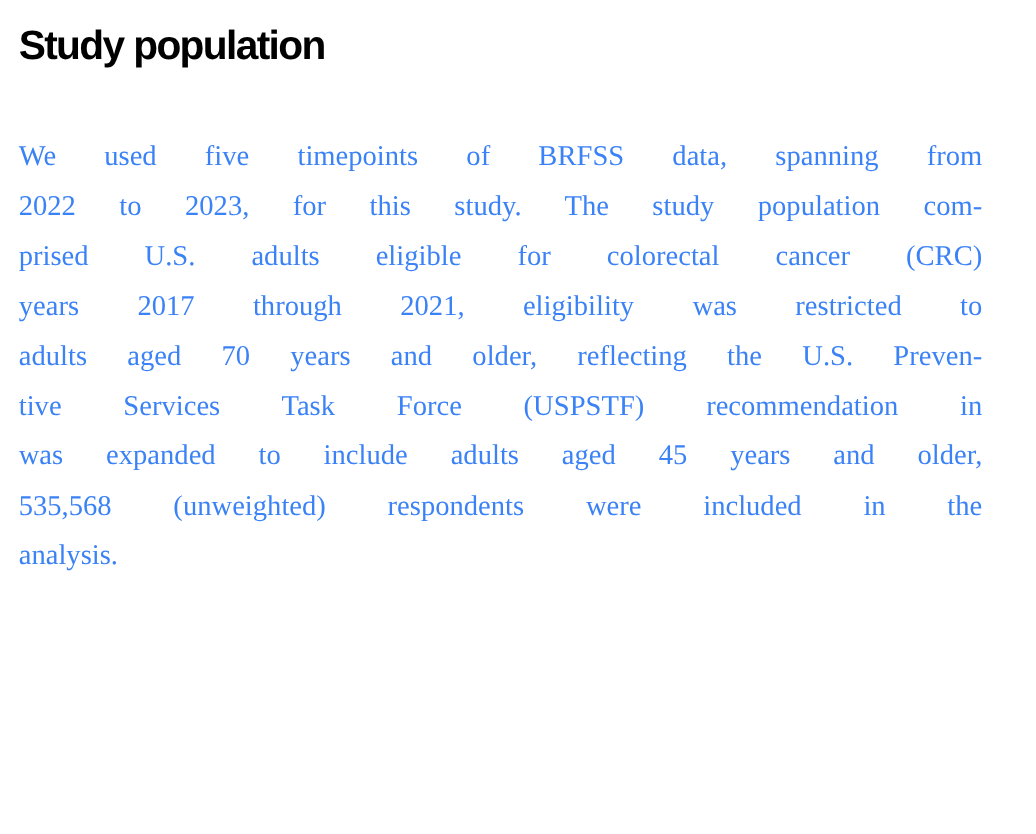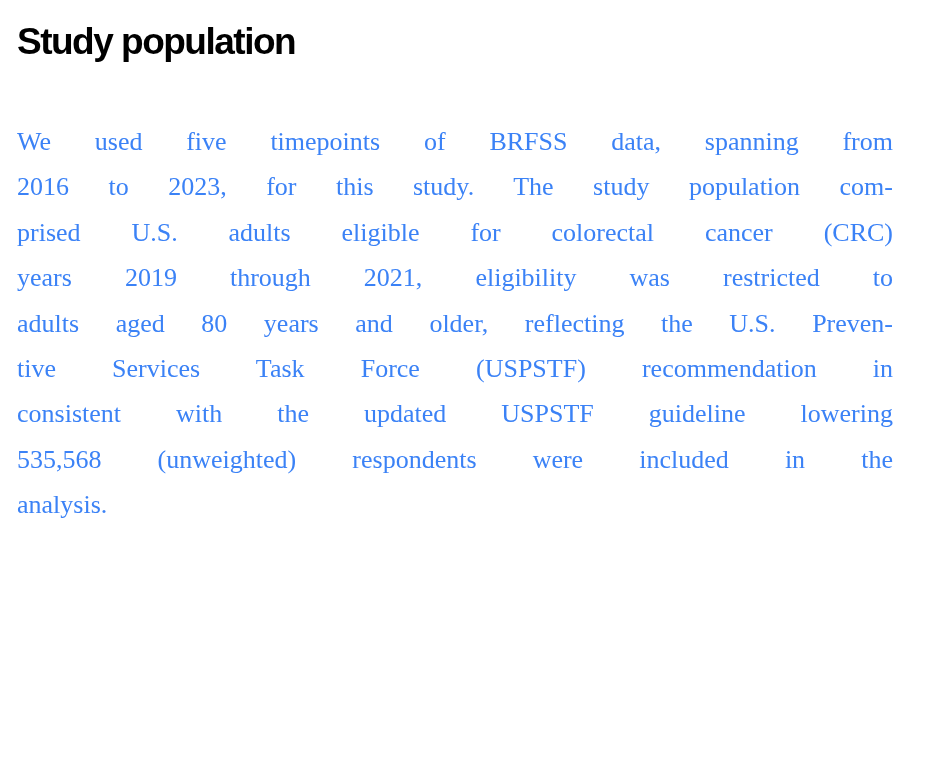--- a/index.html
+++ b/index.html
@@ -43,22 +43,22 @@
   }
 </style>
 </head>
 <body>
 
 <div class="page">
   <h1 class="section-heading">Study population</h1>
 
   <div class="paragraph">
     <div class="line">We used five timepoints of BRFSS data, spanning from</div>
-    <div class="line">2016 to 2023, for this study. The study population com-</div>
+    <div class="line">2022 to 2023, for this study. The study population com-</div>
     <div class="line">prised U.S. adults eligible for colorectal cancer (CRC)</div>
-    <div class="line">years 2019 through 2021, eligibility was restricted to</div>
-    <div class="line">adults aged 80 years and older, reflecting the U.S. Preven-</div>
+    <div class="line">years 2017 through 2021, eligibility was restricted to</div>
+    <div class="line">adults aged 70 years and older, reflecting the U.S. Preven-</div>
     <div class="line">tive Services Task Force (USPSTF) recommendation in</div>
-    <div class="line">consistent with the updated USPSTF guideline lowering</div>
+    <div class="line">was expanded to include adults aged 45 years and older,</div>
     <div class="line">535,568 (unweighted) respondents were included in the</div>
     <div class="line line--last">analysis.</div>
   </div>
 </div>
 
 </body></html>

